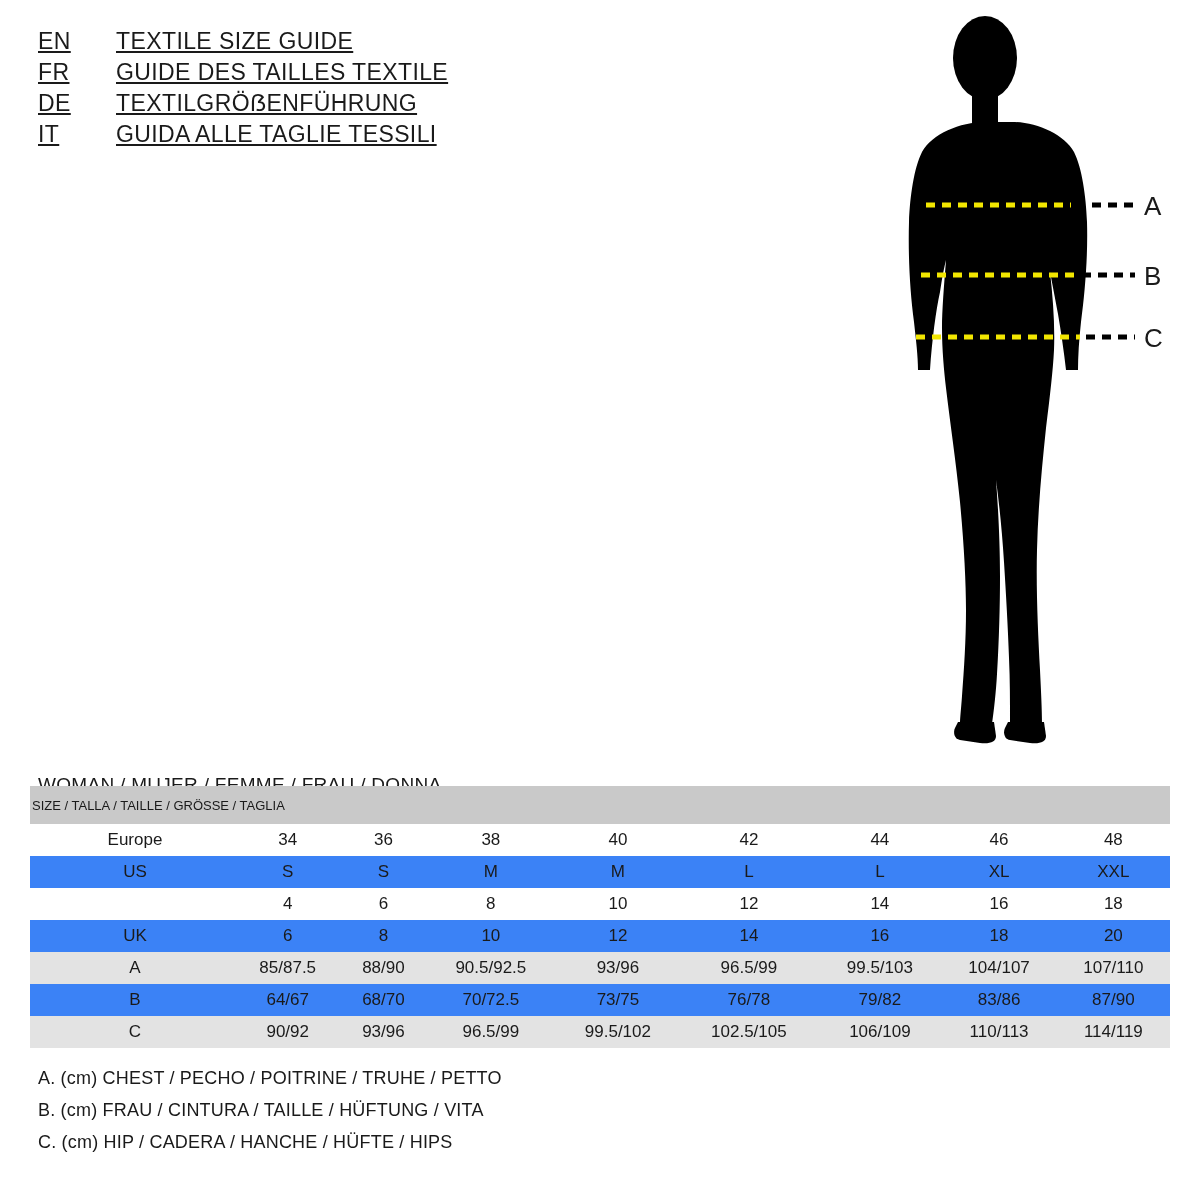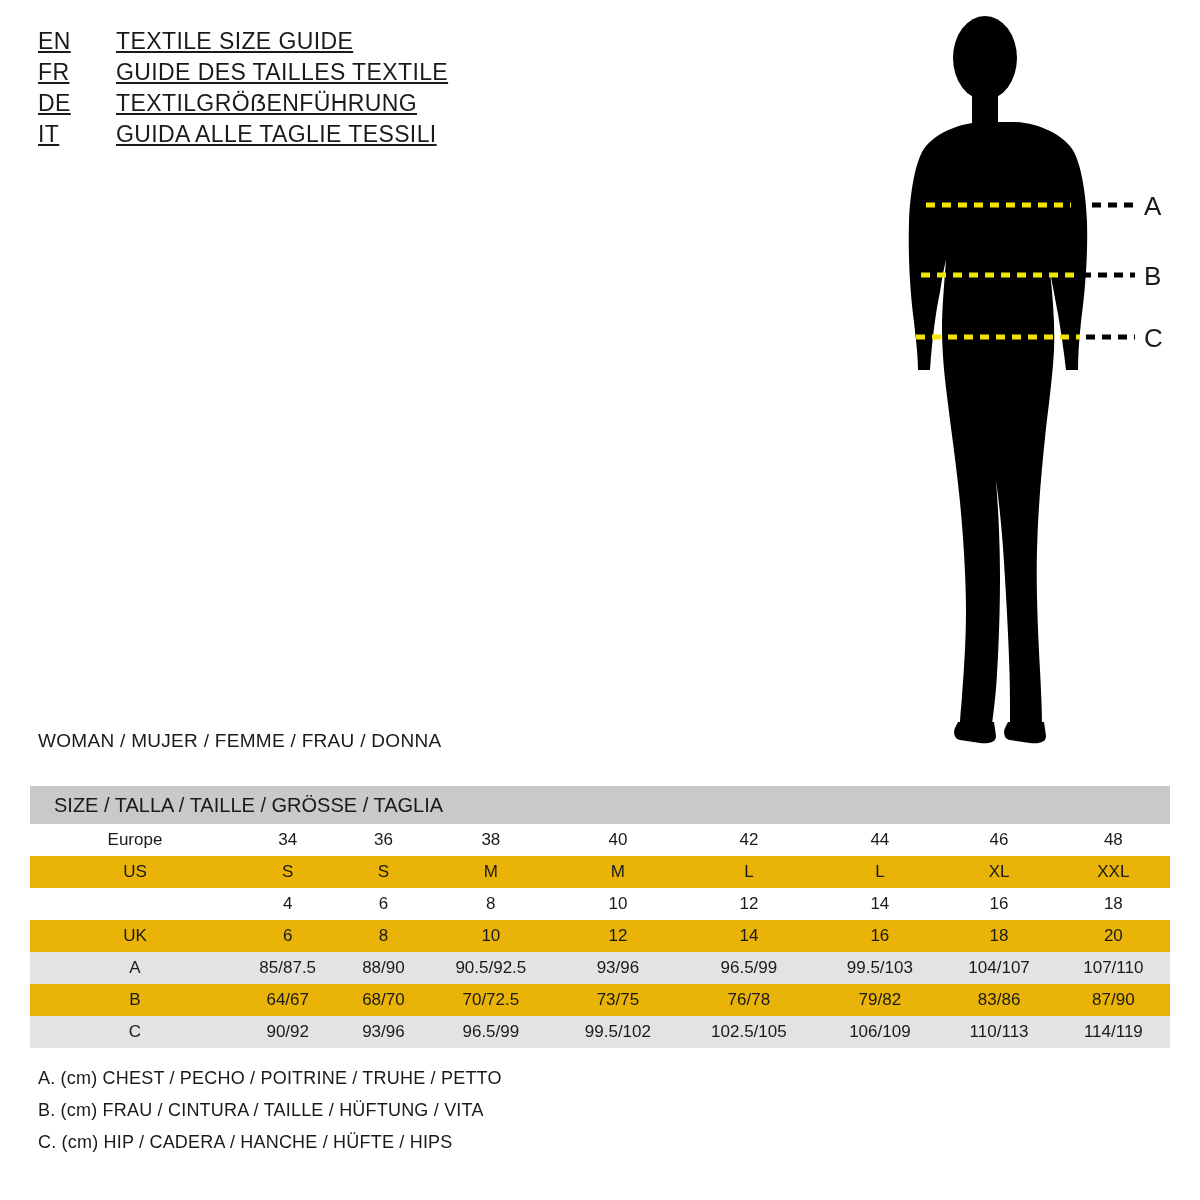--- a/index.html
+++ b/index.html
@@ -51,21 +51,21 @@
     width: 330px;
     height: 740px;
   }
   .figure-area svg {
     display: block;
   }
 
   
   .section-label {
     position: absolute;
-    top: 730px;
+    top: 774px;
     left: 38px;
     font-size: 19px;
     letter-spacing: 0.3px;
     color: #1a1a1a;
     white-space: nowrap;
   }
 
   
   .size-table {
     position: absolute;
@@ -82,25 +82,25 @@
     text-align: center;
   }
   .size-table .row-head {
     text-align: center;
     padding-left: 10px;
     width: 190px;
   }
   .hdr-row td {
     background: #c9c9c9;
     text-align: left;
-    padding-left: 24px;
-    font-size: 20px;
+    padding-left: 2px;
+    font-size: 13px;
     height: 26px;
   }
-  .row-alt-a td { background: #eab308; }
+  .row-alt-a td { background: #3b82f6; }
   .row-alt-b td { background: #e3e3e3; }
 
   
   .footnotes {
     position: absolute;
     top: 1068px;
     left: 38px;
     width: 700px;
   }
   .footnote {

